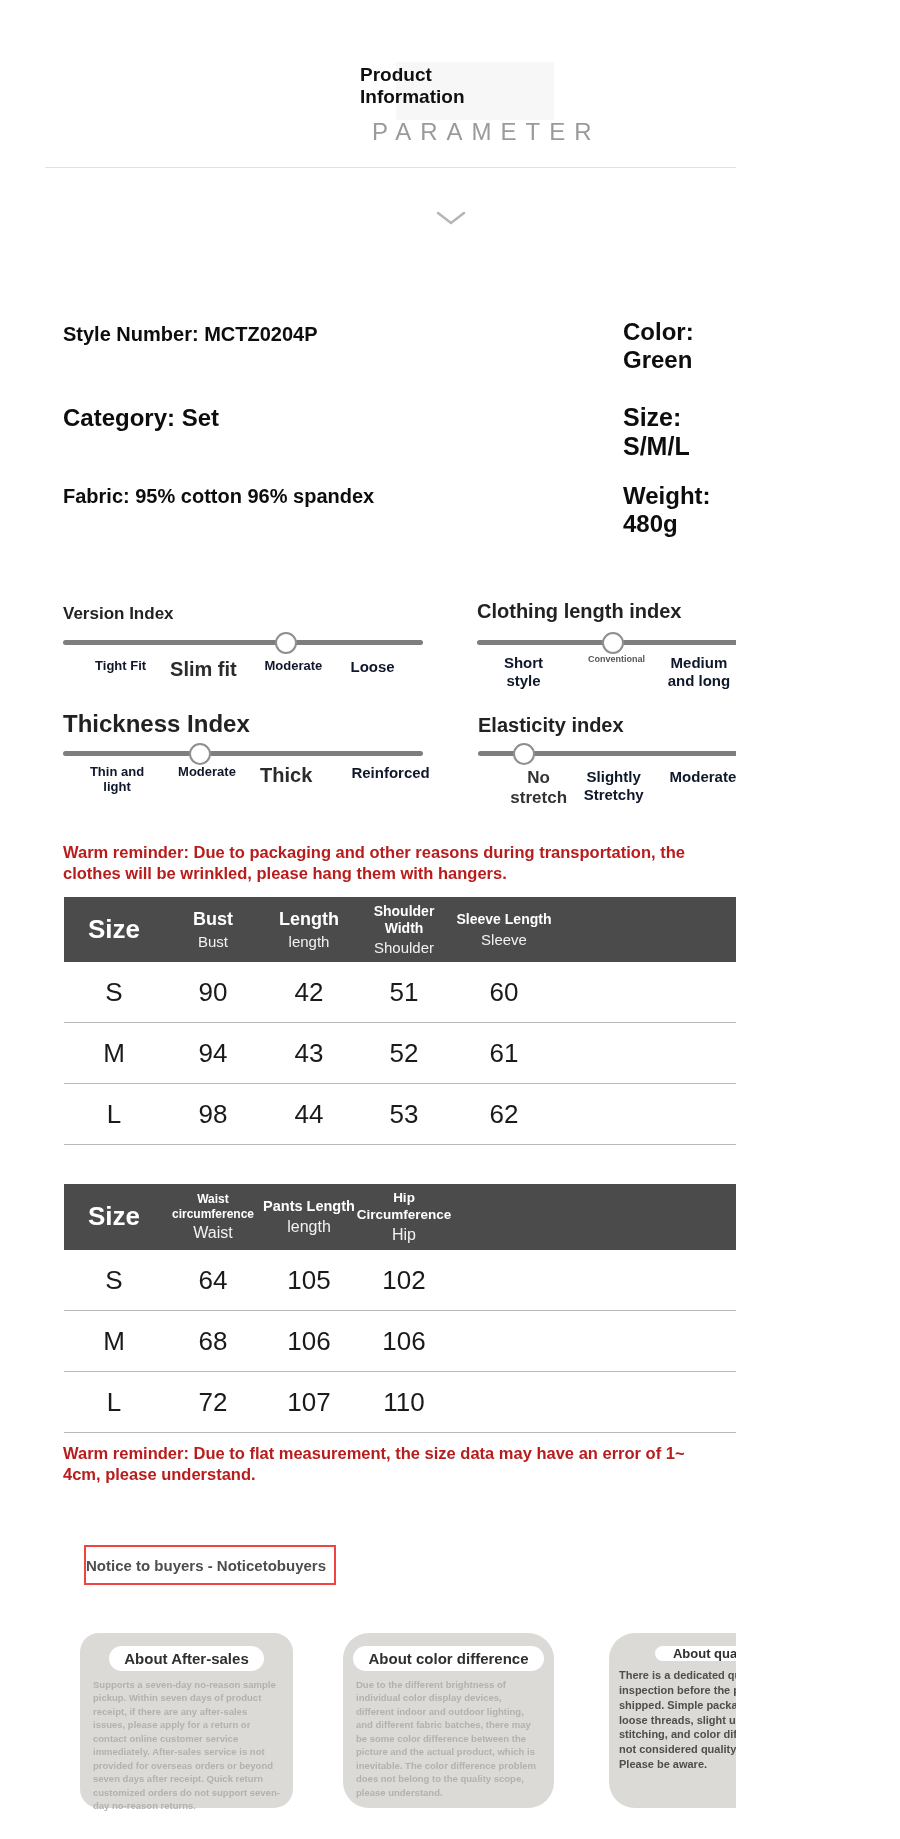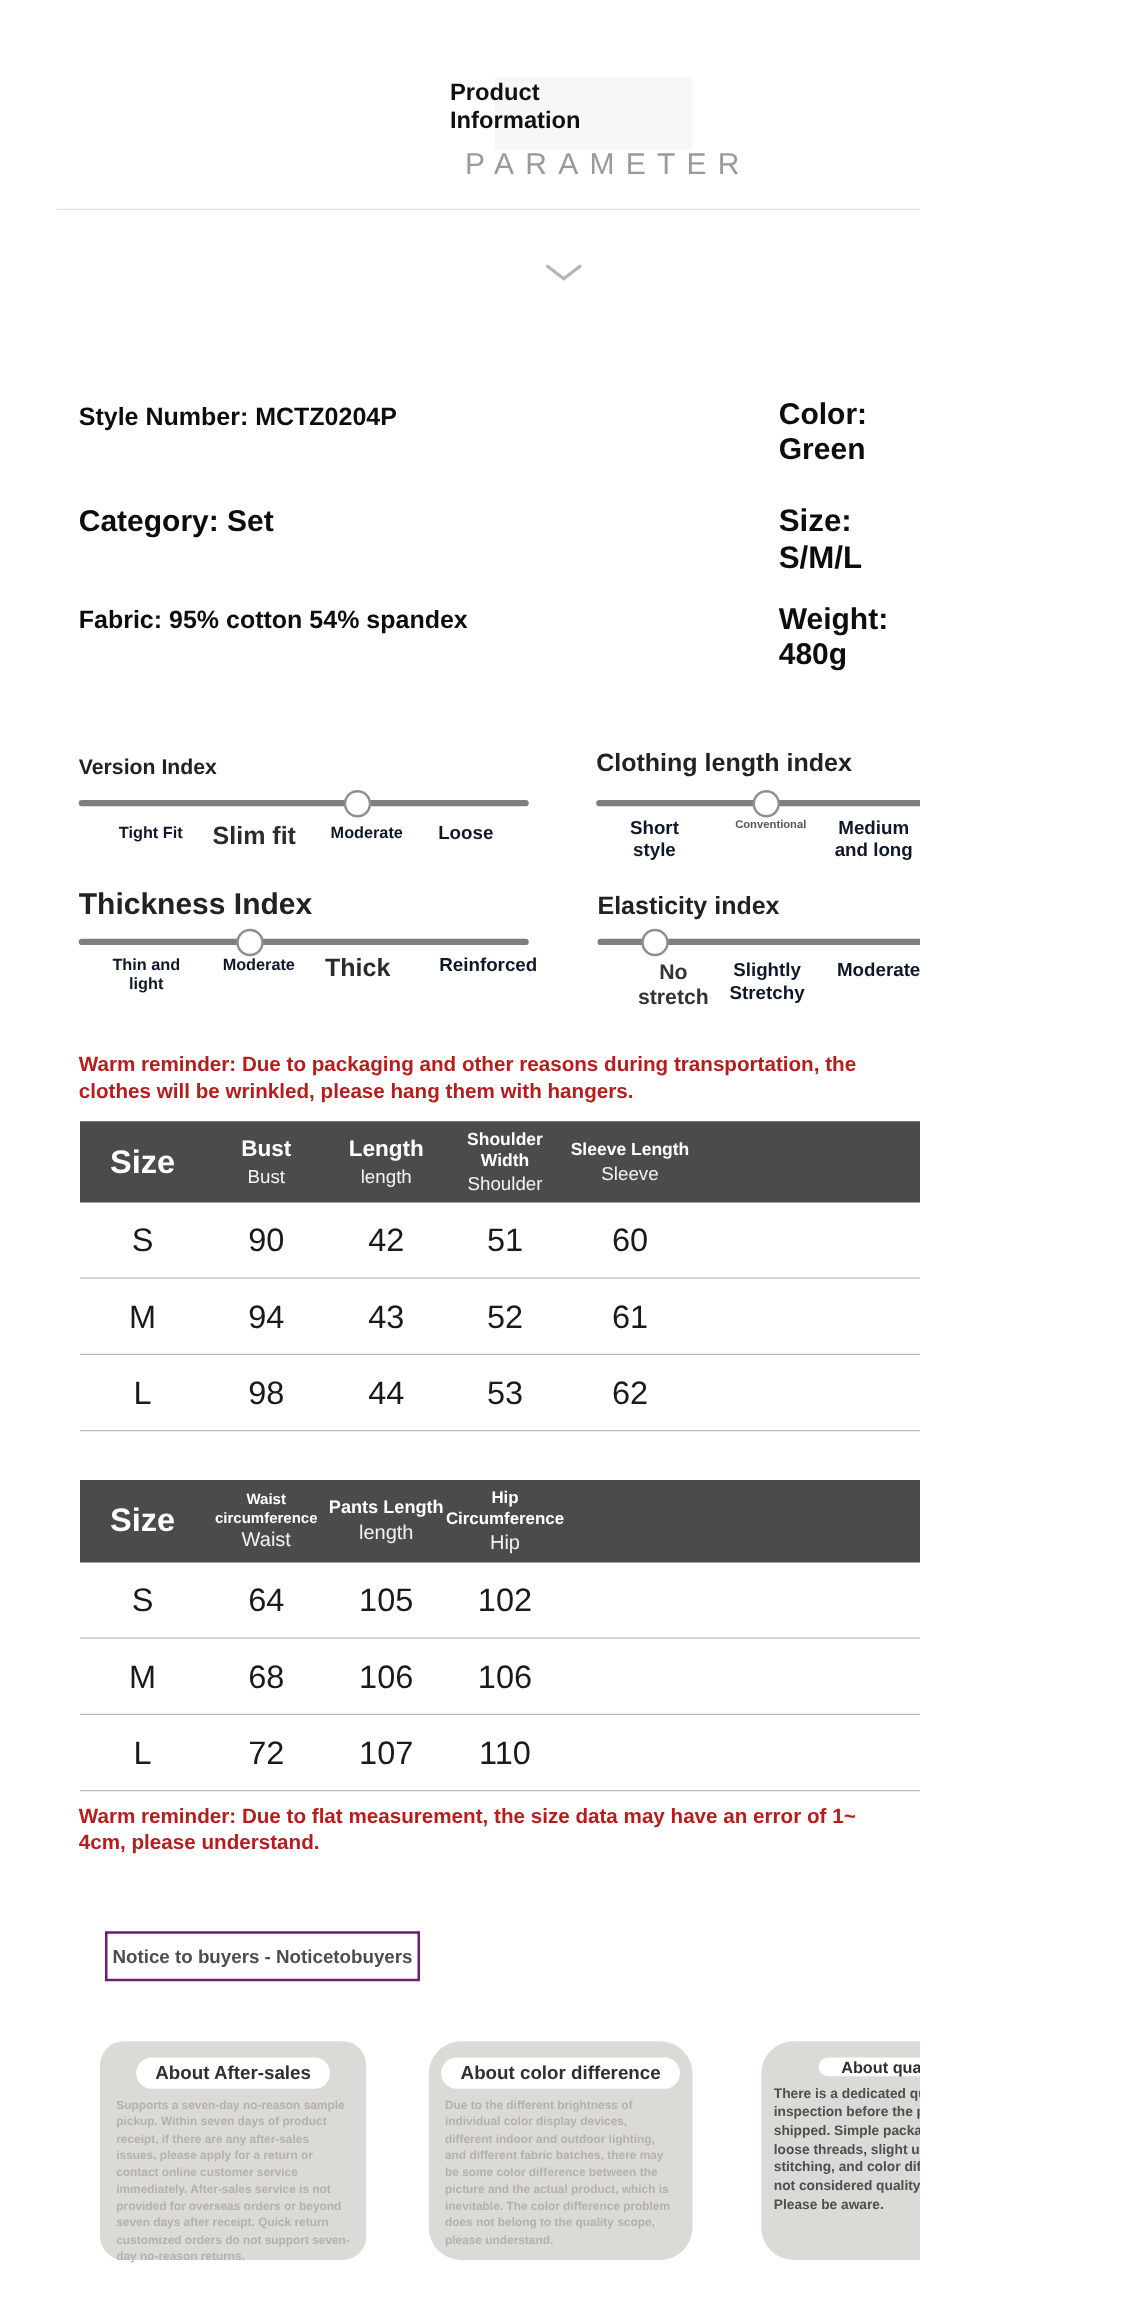--- a/index.html
+++ b/index.html
@@ -72,22 +72,22 @@
   #table-top .c3 .th-main,#table-top .c4 .th-main{font-size:14px;}
   #table-top .th-sub{font-size:15px;}
   #table-bottom .c1 .th-main{font-size:12px;}
   #table-bottom .c2 .th-main{font-size:14.5px;}
   #table-bottom .c3 .th-main{font-size:13.5px;}
   #table-bottom .th-sub{font-size:16px;}
   .tr{display:grid;height:60px;align-items:center;border-bottom:1px solid #b9b9b9;}
   .td{text-align:center;font-size:26px;color:#1a1a1a;}
 
   
-  .notice-box{position:absolute;left:84px;top:1545px;width:248px;height:36px;border:2px solid #701a75;
-              display:flex;align-items:center;justify-content:center;background:#fff;}
+  .notice-box{position:absolute;left:84px;top:1545px;width:248px;height:36px;border:2px solid #ef4444;
+              display:flex;align-items:center;justify-content:flex-start;background:#fff;}
   .notice-box span{font-size:15px;font-weight:700;color:#4d4d4d;}
 
   
   .card{position:absolute;top:1633px;height:175px;background:#dcdad7;border-radius:26px;}
   .card:nth-child(1){left:80px;width:213px;border-radius:19px;}
   .card:nth-child(2){left:343px;width:211px;}
   .card:nth-child(3){left:609px;width:211px;}
   .card-pill{display:block;width:max-content;max-width:185px;margin:13px auto 7px;background:#fff;
              border-radius:16px;padding:4px 15px;font-size:15px;font-weight:700;color:#2f2f2f;
              text-align:center;}
@@ -108,21 +108,21 @@
   <div class="chevron">
     <svg width="30" height="14" viewBox="0 0 30 14">
         <polyline points="2,2 15,12 28,2" fill="none" stroke="#b5b5b5" stroke-width="2.5" stroke-linecap="round"></polyline>
       </svg>
   </div>
 
   <div class="spec s-style">Style Number: MCTZ0204P</div>
   <div class="spec s-color">Color: Green</div>
   <div class="spec s-cat">Category: Set</div>
   <div class="spec s-size">Size: S/M/L</div>
-  <div class="spec s-fabric">Fabric: 95% cotton 54% spandex</div>
+  <div class="spec s-fabric">Fabric: 95% cotton 96% spandex</div>
   <div class="spec s-weight">Weight: 480g</div>
 
   <div class="slider sl0">
     <div class="slider-title">Version Index</div>
     <div class="slider-track">
       <div class="slider-knob" style="left: calc(62% - 11px);"></div>
     </div>
     <div class="slider-labels">
         <span class="slabel sm" style="left: 16%;">Tight Fit</span>
         <span class="slabel xl" style="left: 39%;">Slim fit</span>

